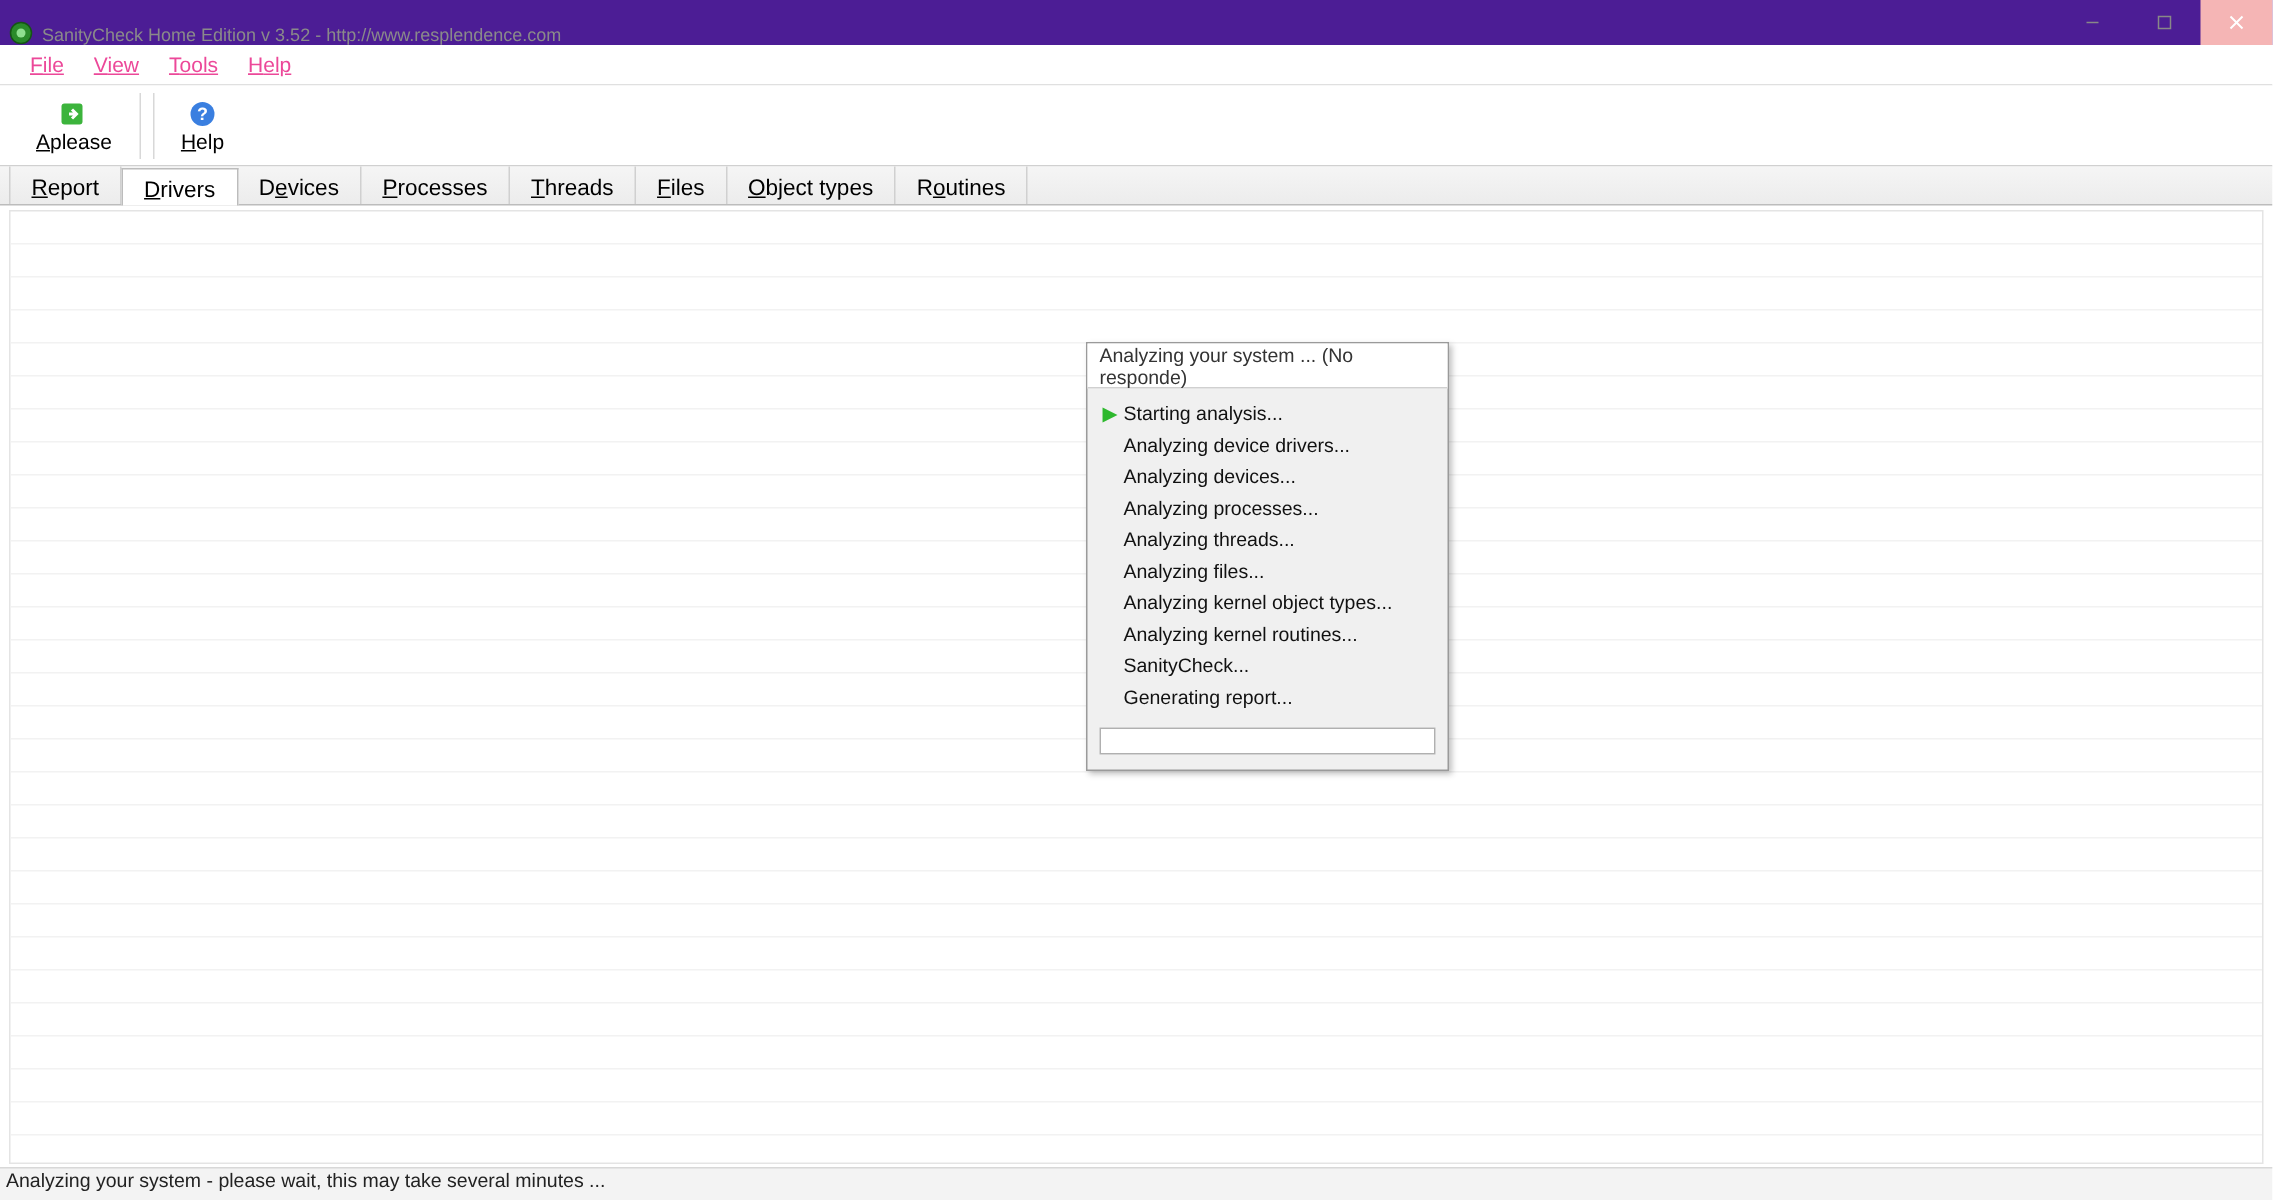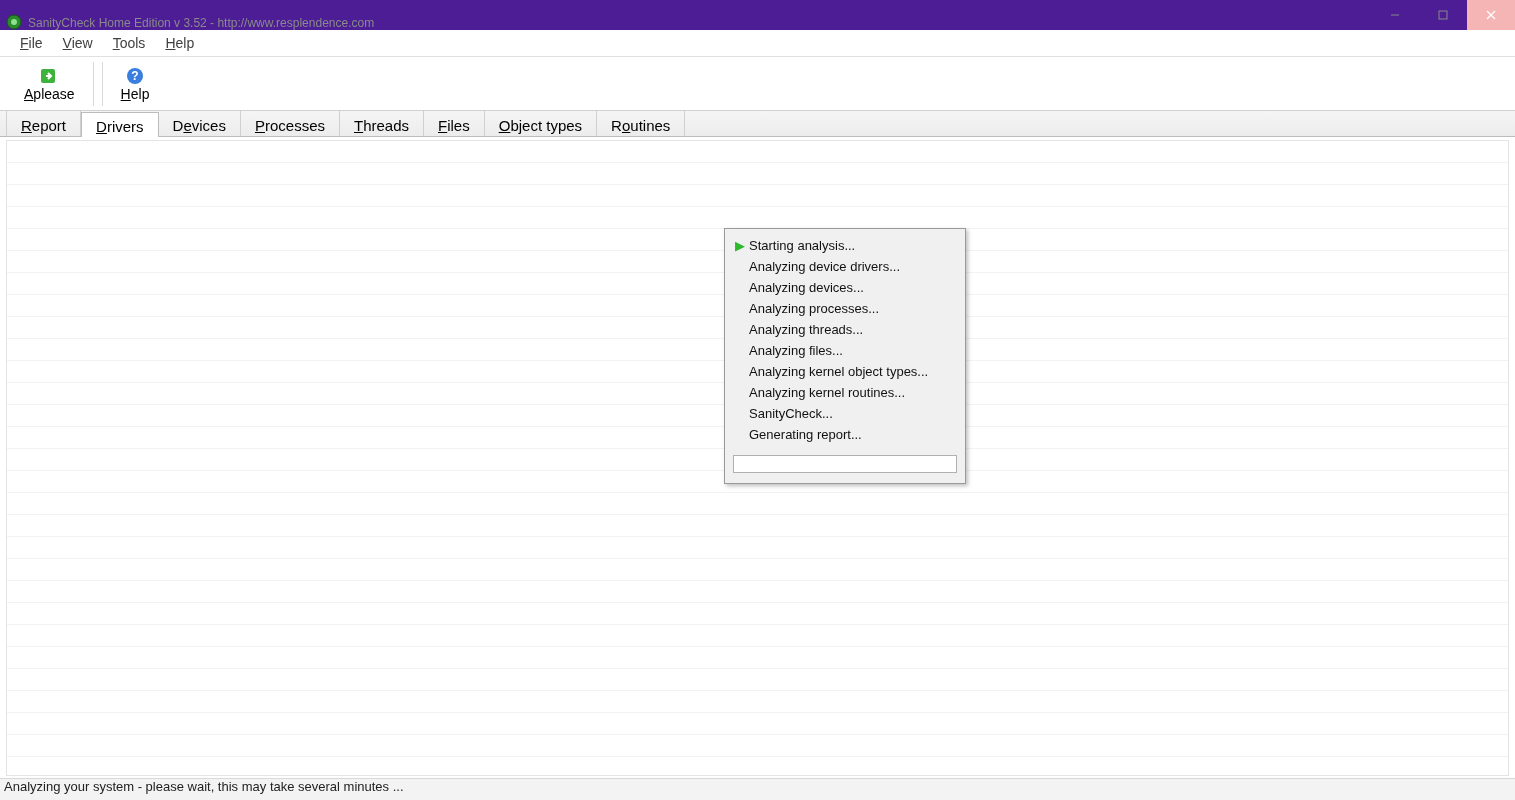--- a/index.html
+++ b/index.html
@@ -52,22 +52,23 @@
   height: 27px;
   background: #ffffff;
   display: flex;
   align-items: center;
   padding-left: 10px;
   border-bottom: 1px solid #e0e0e0;
 }
 .menu-item {
   padding: 4px 10px;
   font-size: 14px;
-  color: #404040;
+  color: #ec4899;
   cursor: default;
+  text-decoration: underline;
 }
 .menu-item .uline { text-decoration: underline; }
 .toolbar {
   height: 54px;
   background: #ffffff;
   display: flex;
   align-items: center;
   padding-left: 10px;
   border-bottom: 1px solid #d0d0d0;
 }
@@ -295,20 +296,21 @@
       <div class="row-line"></div>
       <div class="row-line"></div>
     <div class="row-line"></div>
       <div class="row-line"></div>
       <div class="row-line"></div>
       <div class="row-line"></div>
   </div>
 </div>
 
 <div class="dialog">
+  <div class="dialog-title">Analyzing your system ... (No responde)</div>
   <div class="dialog-body">
     <div class="step">
       <span class="arrow active">▶</span>
       <span>Starting analysis...</span>
     </div>
     <div class="step">
       <span class="arrow"></span>
       <span>Analyzing device drivers...</span>
     </div>
     <div class="step">

